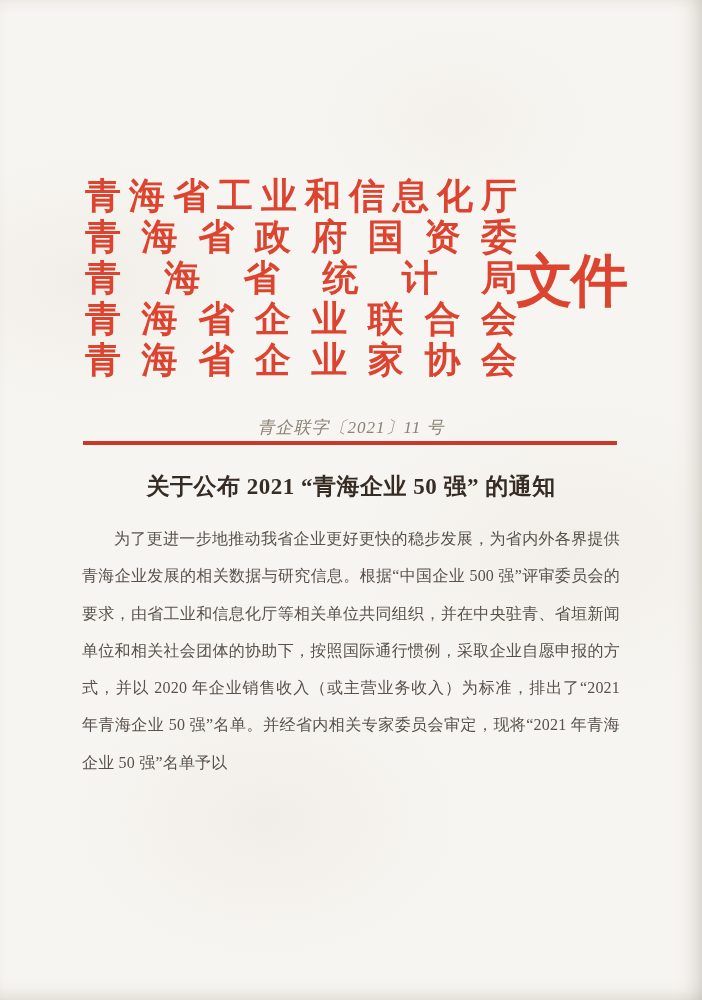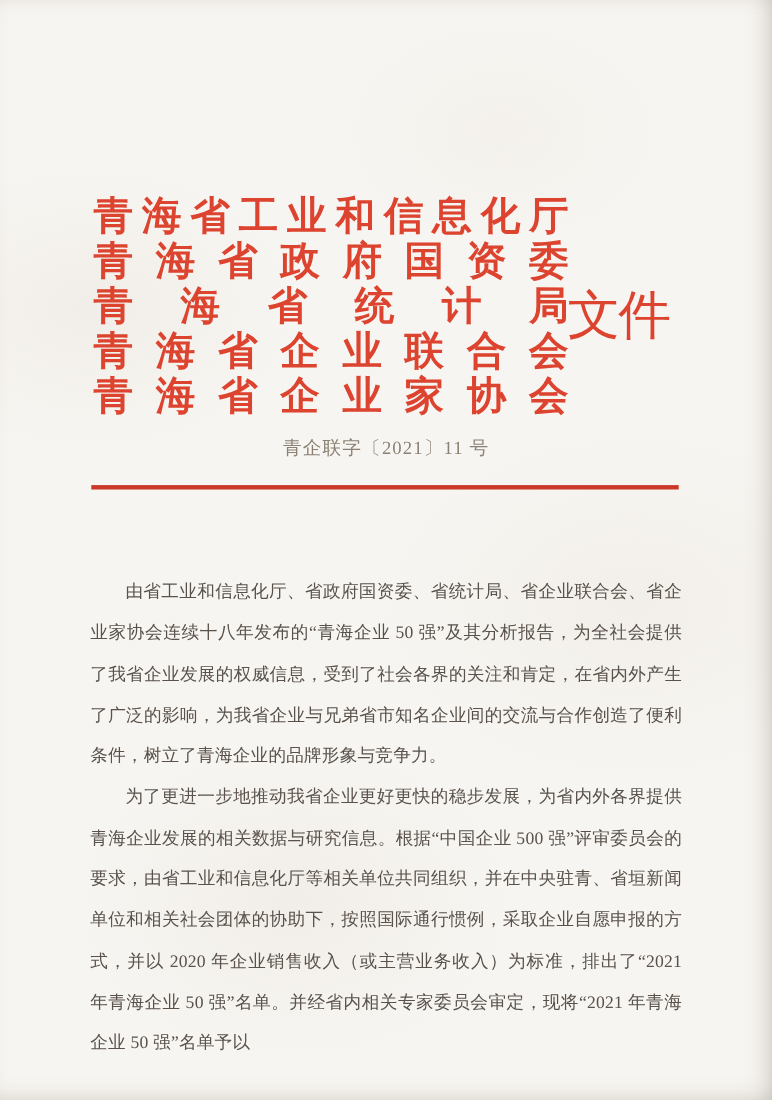--- a/index.html
+++ b/index.html
@@ -49,37 +49,37 @@
     font-size: 36px;
     font-weight: bold;
     line-height: 41px;
     color: var(--red);
     white-space: nowrap;
   }
   .doc-label {
     position: absolute;
     top: 252px;
     left: 516px;
-    font-size: 48px;
-    font-weight: normal;
+    font-size: 57px;
+    font-weight: bold;
     line-height: 1;
     color: var(--red);
     letter-spacing: -2px;
     white-space: nowrap;
-    margin-top: 12px;
   }
   .doc-number {
     position: absolute;
-    top: 396px;
+    top: 416px;
     left: 0;
     width: 702px;
     text-align: center;
     font-size: 17px;
     letter-spacing: 1px;
     color: var(--faded_ink);
+    font-style: italic;
   }
   .red-line {
     position: absolute;
     top: 441px;
     left: 83px;
     width: 534px;
     height: 4px;
     background: var(--line_red);
   }
   .notice-title {
@@ -165,18 +165,18 @@
         <span>会</span>
       </div>
   </div>
 
   <div class="doc-label">文件</div>
 
   <div class="doc-number">青企联字〔2021〕11 号</div>
 
   <div class="red-line"></div>
 
+  <div class="notice-title">关于公布 2021 “青海企业 50 强” 的通知</div>
 
   <div class="body-text">
-    <p class="para">由省工业和信息化厅、省政府国资委、省统计局、省企业联合会、省企业家协会连续十八年发布的“青海企业 50 强”及其分析报告，为全社会提供了我省企业发展的权威信息，受到了社会各界的关注和肯定，在省内外产生了广泛的影响，为我省企业与兄弟省市知名企业间的交流与合作创造了便利条件，树立了青海企业的品牌形象与竞争力。</p>
     <p class="para">为了更进一步地推动我省企业更好更快的稳步发展，为省内外各界提供青海企业发展的相关数据与研究信息。根据“中国企业 500 强”评审委员会的要求，由省工业和信息化厅等相关单位共同组织，并在中央驻青、省垣新闻单位和相关社会团体的协助下，按照国际通行惯例，采取企业自愿申报的方式，并以 2020 年企业销售收入（或主营业务收入）为标准，排出了“2021 年青海企业 50 强”名单。并经省内相关专家委员会审定，现将“2021 年青海企业 50 强”名单予以</p>
   </div>
 </div>
 
 </body></html>

